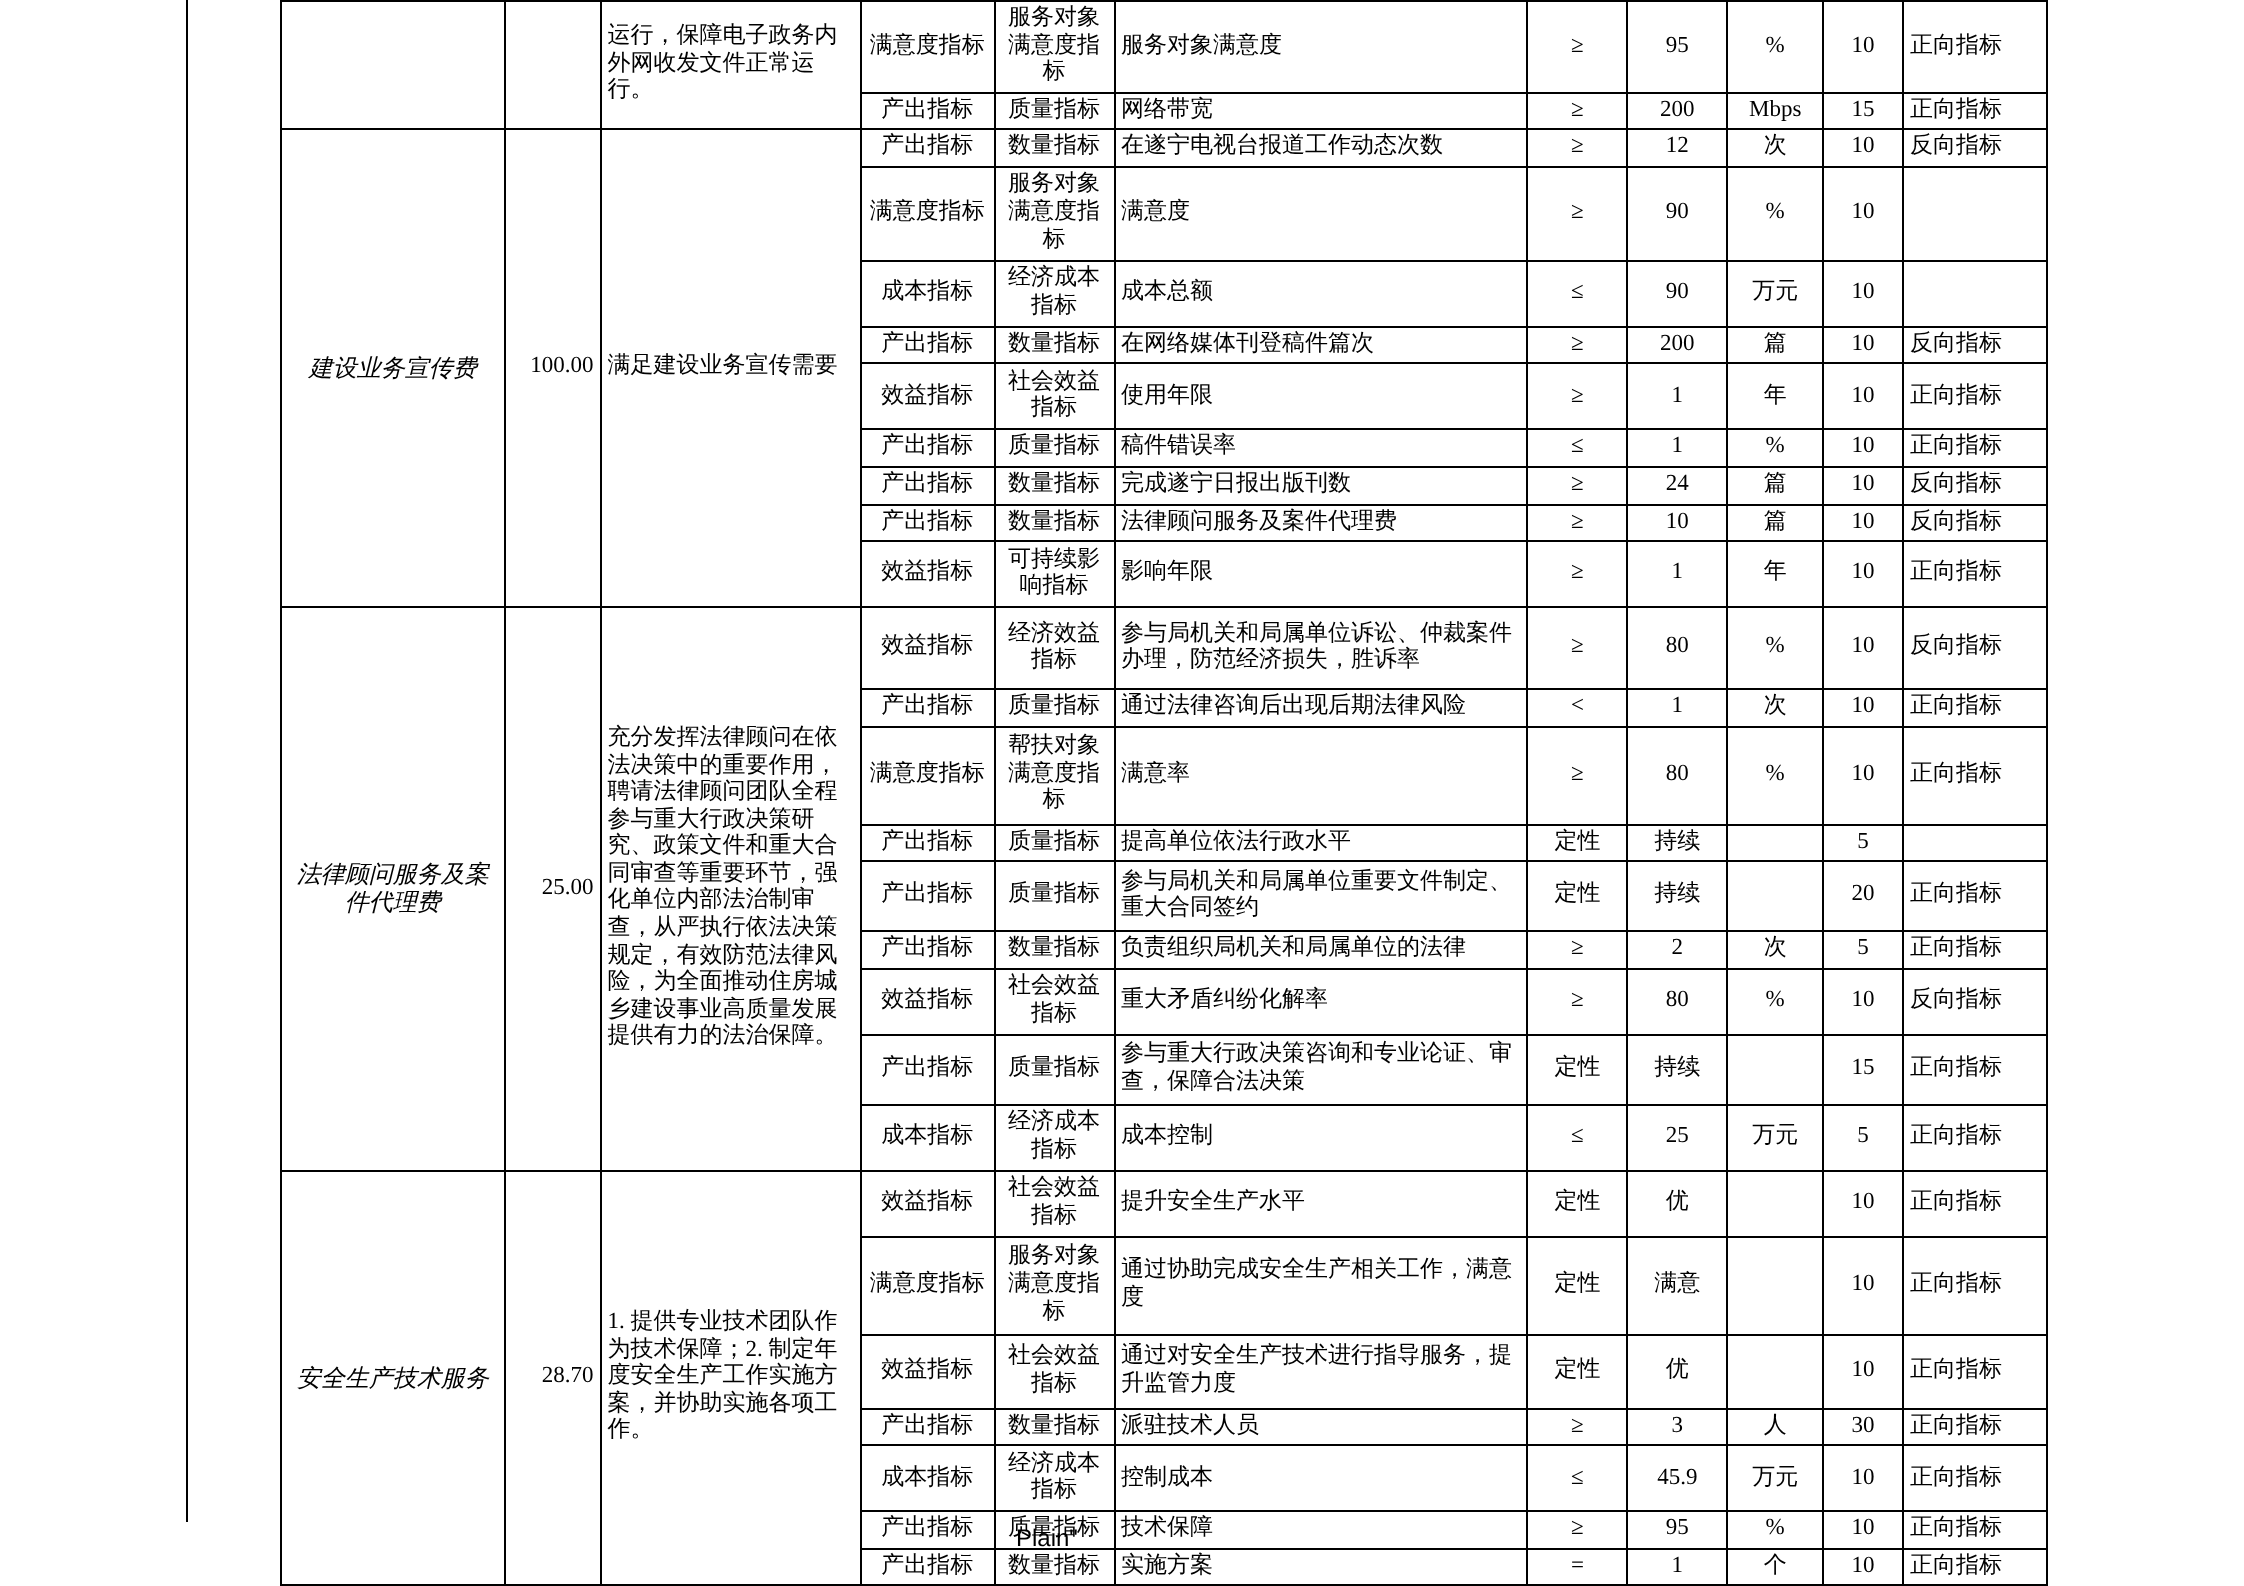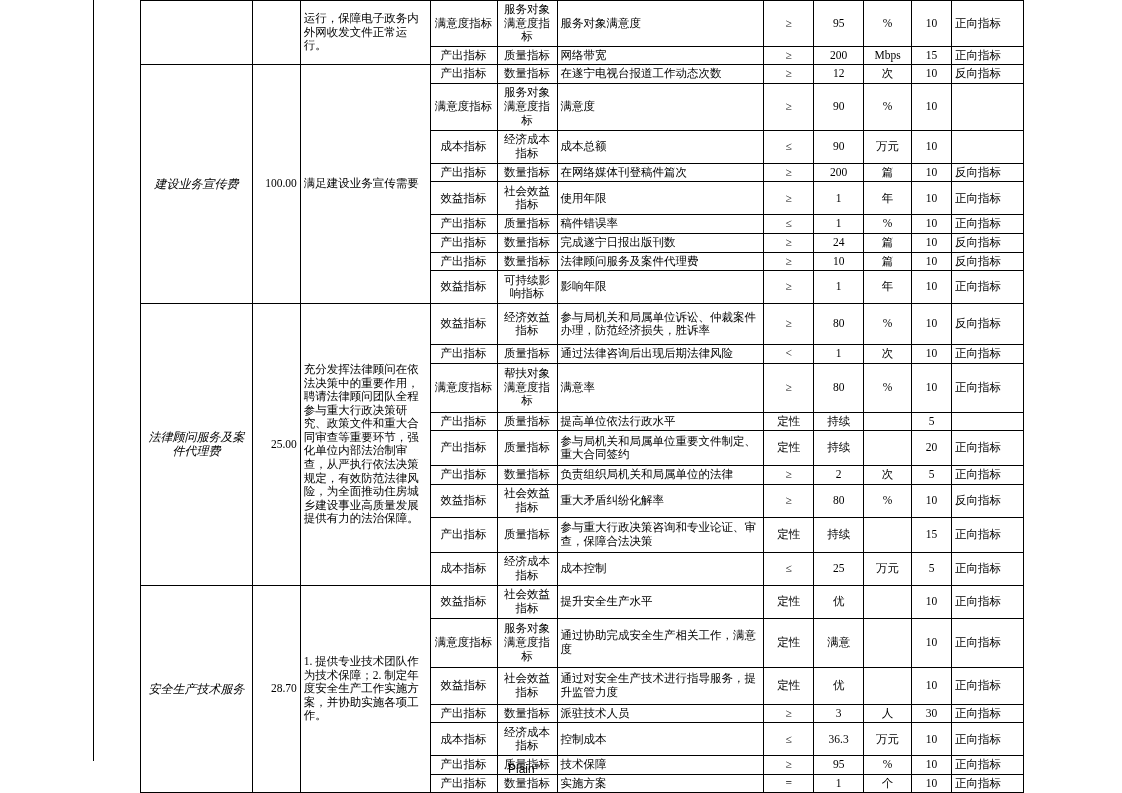--- a/index.html
+++ b/index.html
@@ -339,21 +339,21 @@
         <td class="c">3</td>
         <td class="c">人</td>
         <td class="c">30</td>
         <td class="l">正向指标</td>
       </tr>
       <tr>
         <td class="c" style="height:28px">成本指标</td>
         <td class="c">经济成本指标</td>
         <td class="l">控制成本</td>
         <td class="c">≤</td>
-        <td class="c">36.3</td>
+        <td class="c">45.9</td>
         <td class="c">万元</td>
         <td class="c">10</td>
         <td class="l">正向指标</td>
       </tr>
       <tr>
         <td class="c">产出指标</td>
         <td class="c">质量指标</td>
         <td class="l">技术保障</td>
         <td class="c">≥</td>
         <td class="c">95</td>

